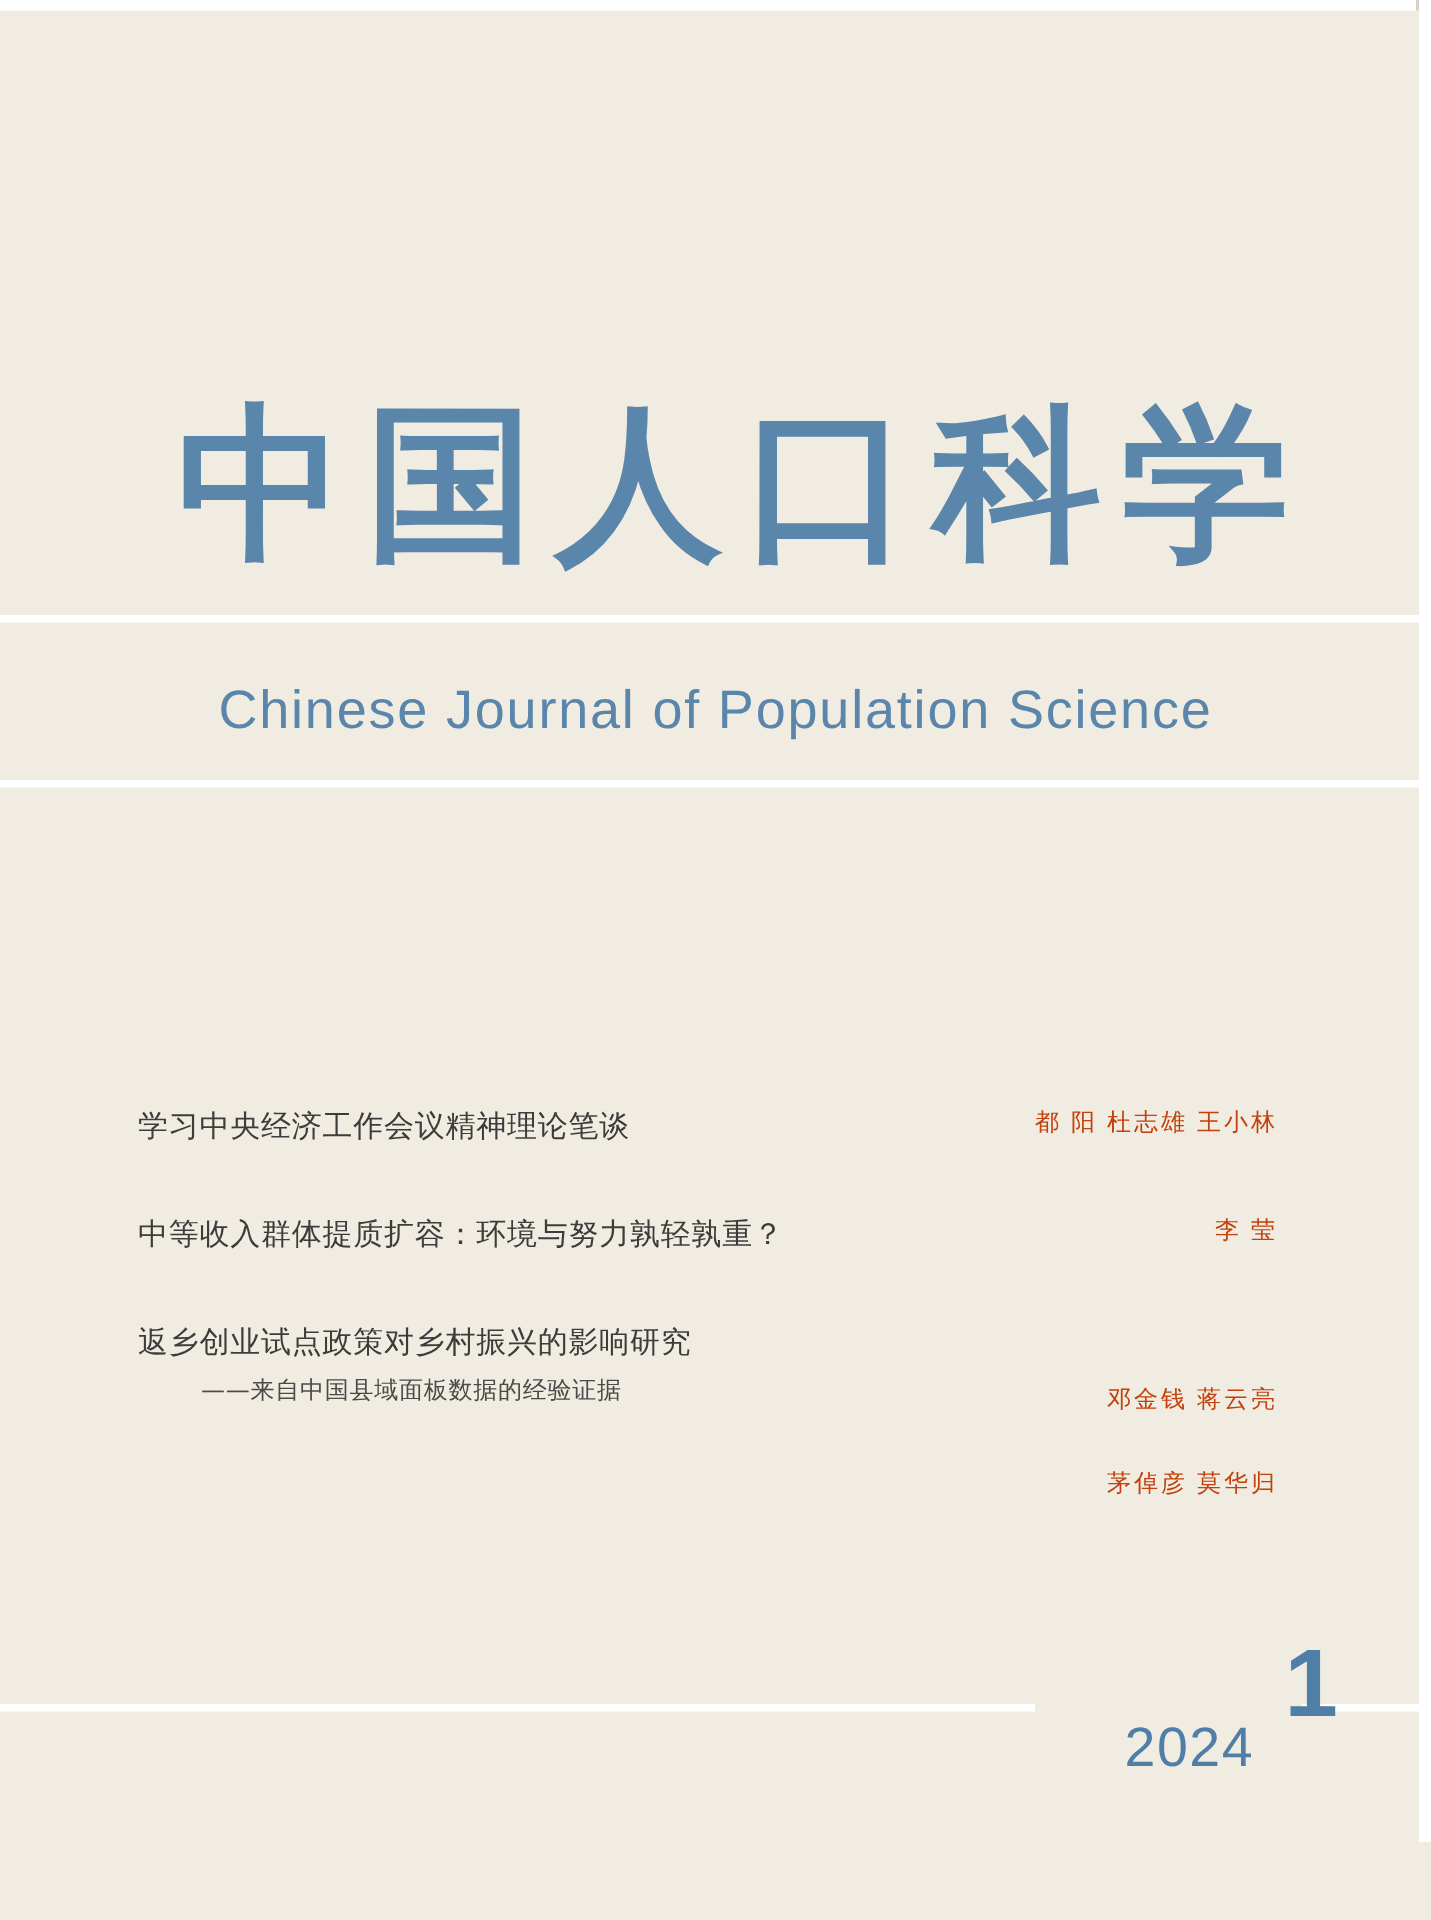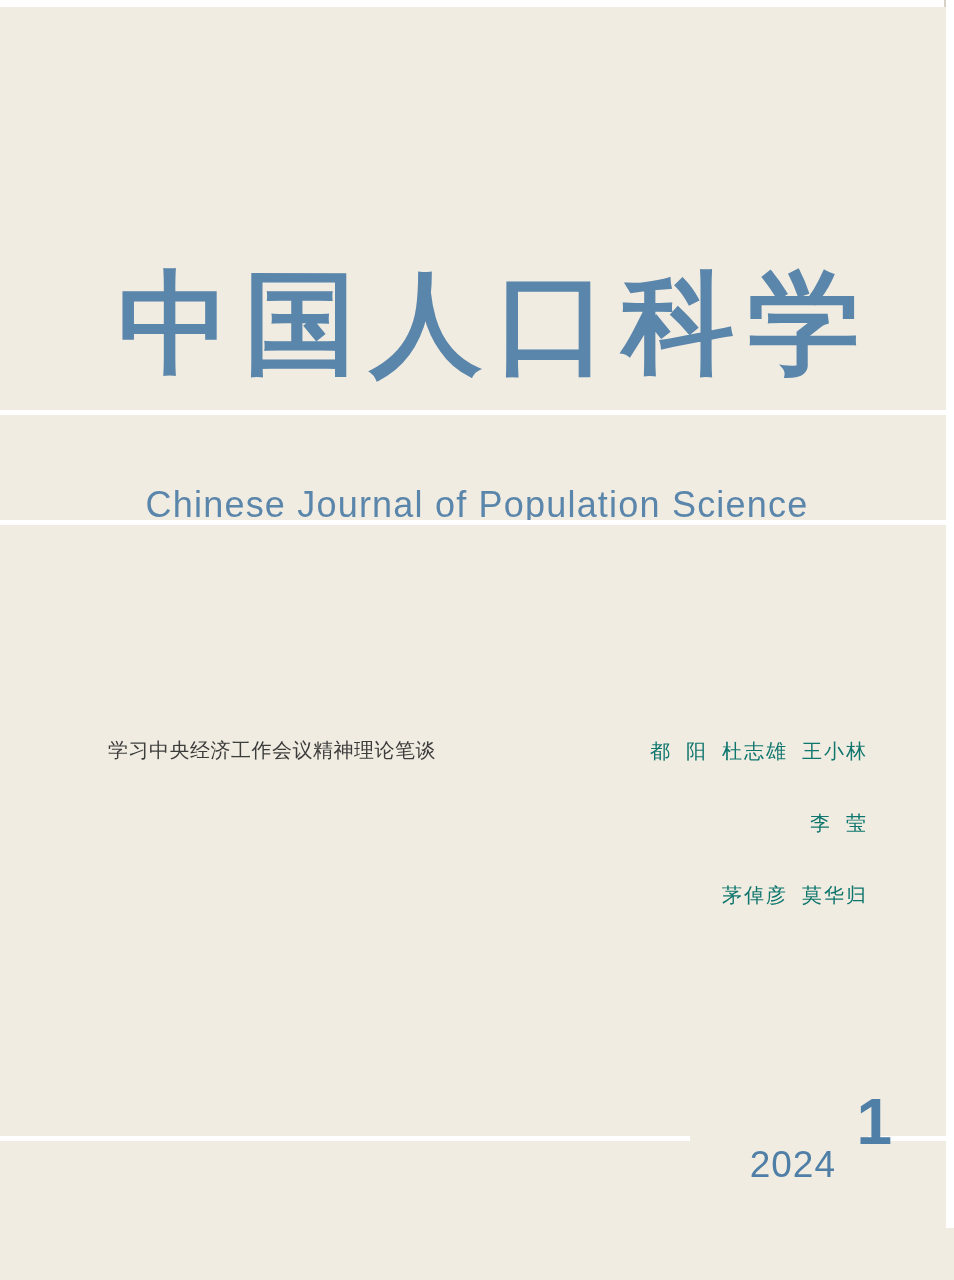--- a/index.html
+++ b/index.html
@@ -87,29 +87,27 @@
   .title-en {
     position: absolute;
     top: 452px;
     left: 0;
     width: 954px;
     text-align: center;
     font-size: 36px;
     color: #5b86ab;
     letter-spacing: 1.2px;
     font-family: "Liberation Sans", sans-serif;
-    margin-top: 32px;
   }
 
   .toc {
     position: absolute;
     top: 735px;
     left: 92px;
     width: 760px;
-    margin-left: 16px;
   }
   .toc-entry {
     position: relative;
     margin-bottom: 38px;
     min-height: 34px;
   }
   .toc-title {
     font-size: 20px;
     color: #3c3c3c;
     letter-spacing: 0.5px;
@@ -121,23 +119,23 @@
     color: #4a4a4a;
     letter-spacing: 0.5px;
     margin-left: 42px;
     margin-top: 8px;
     font-family: "DejaVu Sans", "Liberation Sans", sans-serif;
   }
   .toc-authors {
     position: absolute;
     right: 0;
     top: 3px;
-    font-size: 20px;
-    color: #0f766e;
-    font-family: Liberation Mono, monospace;
+    font-size: 16px;
+    color: #c2410c;
+    font-family: Liberation Serif, serif;
     letter-spacing: 2px;
     white-space: nowrap;
   }
   .toc-authors.lower {
     top: 44px;
   }
 
   .footer-rule-left {
     position: absolute;
     left: 0;
@@ -199,23 +197,29 @@
   <div class="rule-bottom"></div>
 
   <div class="toc">
 
     <div class="toc-entry">
       <div class="toc-title">学习中央经济工作会议精神理论笔谈</div>
       <div class="toc-authors">都  阳  杜志雄  王小林</div>
     </div>
 
     <div class="toc-entry">
+      <div class="toc-title">中等收入群体提质扩容：环境与努力孰轻孰重？</div>
       <div class="toc-authors">李  莹</div>
     </div>
 
+    <div class="toc-entry">
+      <div class="toc-title">返乡创业试点政策对乡村振兴的影响研究</div>
+      <div class="toc-sub">——来自中国县域面板数据的经验证据</div>
+      <div class="toc-authors lower">邓金钱  蒋云亮</div>
+    </div>
 
     <div class="toc-entry">
       <div class="toc-authors">茅倬彦  莫华归</div>
     </div>
 
   </div>
 
   <div class="footer-rule-left"></div>
   <div class="footer-rule-right"></div>
   <div class="year">2024</div>

